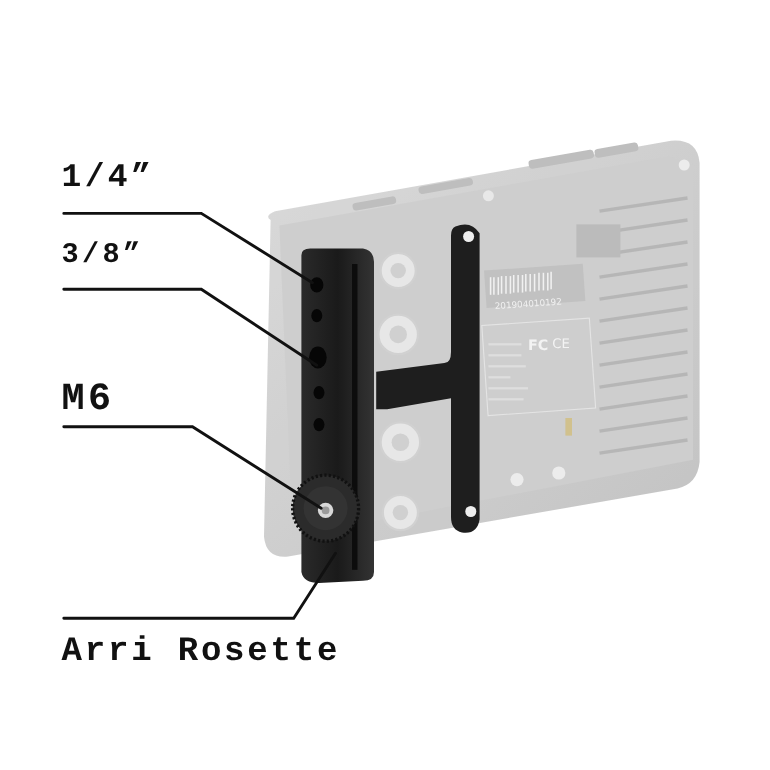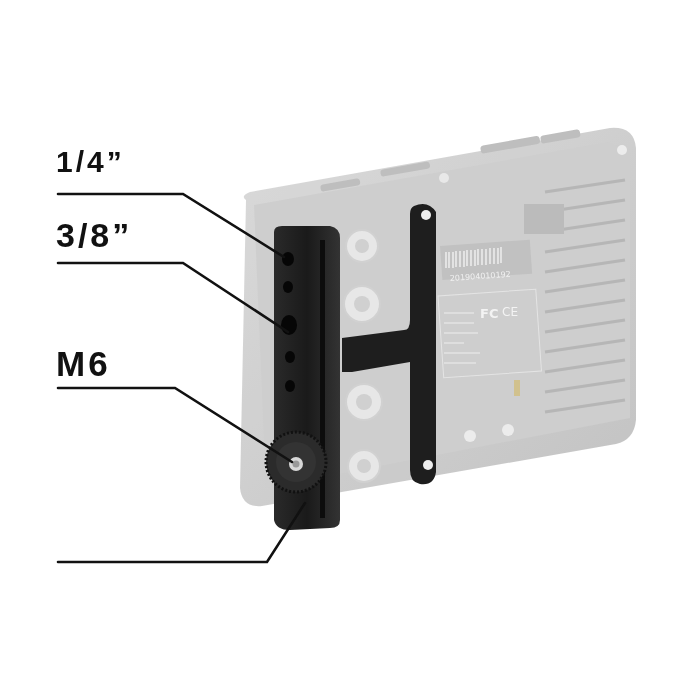--- a/index.html
+++ b/index.html
@@ -1,24 +1,24 @@
 <!DOCTYPE html>
 <html><head>
 <meta charset="utf-8">
 <style>
   html, body { margin: 0; padding: 0; background: #ffffff; }
   body { width: 700px; height: 700px; position: relative; overflow: hidden;
          font-family: "DejaVu Sans", sans-serif; }
   .stage { position: absolute; left: 0; top: 0; width: 700px; height: 700px; }
   .label {
-    position: absolute; font-family: Liberation Sans, sans-serif; font-weight: bold;
+    position: absolute; font-family: Liberation Mono, monospace; font-weight: bold;
     color: #111111; letter-spacing: 3px; white-space: nowrap; line-height: 1;
   }
   #lbl-quarter { left: 56px; top: 147px; font-size: 30px; }
-  #lbl-threeeighth { left: 56px; top: 218px; font-size: 34px; }
+  #lbl-threeeighth { left: 56px; top: 218px; font-size: 26px; }
   #lbl-m6 { left: 56px; top: 346px; font-size: 35px; }
   #lbl-arri { left: 56px; top: 577px; font-size: 31px; letter-spacing: 2.5px; }
   svg.overlay { position: absolute; left: 0; top: 0; }
 </style>
 </head>
 <body>
 
 <div class="stage">
 
   <svg class="overlay" width="700" height="700" viewBox="0 0 700 700">
@@ -143,13 +143,14 @@
       <polyline points="58,194 183,194 284,257"></polyline>
       <polyline points="58,263 183,263 288,332"></polyline>
       <polyline points="58,388 175,388 292,462"></polyline>
       <polyline points="58,562 267,562 305,503"></polyline>
     </g>
   </svg>
 
   <div class="label" id="lbl-quarter">1/4”</div>
   <div class="label" id="lbl-threeeighth">3/8”</div>
   <div class="label" id="lbl-m6">M6</div>
+  <div class="label" id="lbl-arri">Arri Rosette</div>
 </div>
 
 </body></html>

